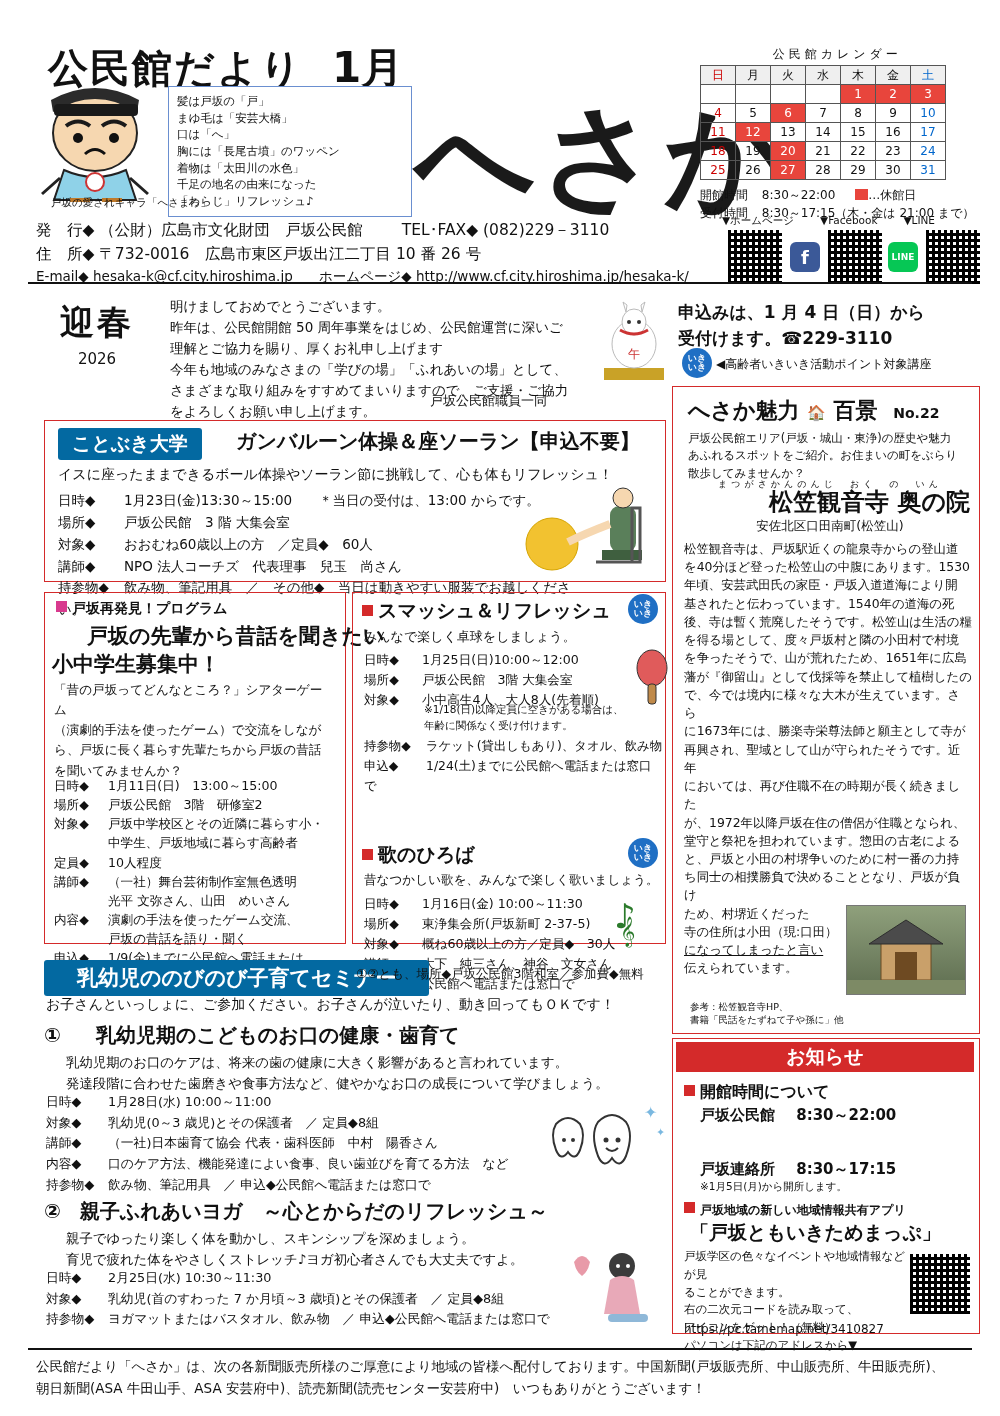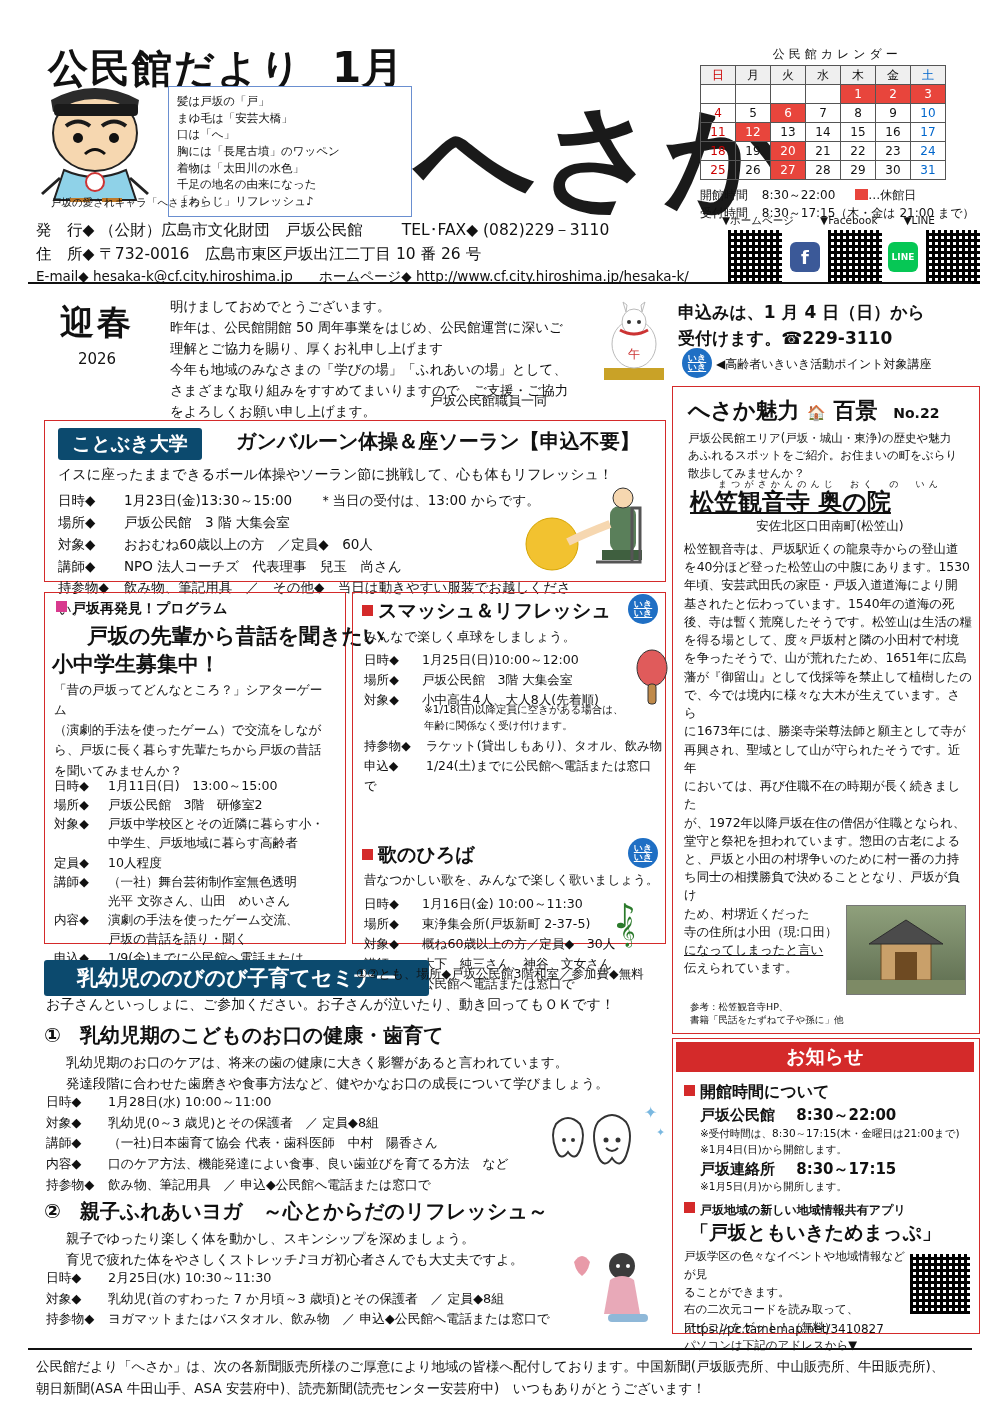--- a/index.html
+++ b/index.html
@@ -25,25 +25,25 @@
   
   .contact{font-size:15.5px;line-height:1.55;}
   .qrbox{width:54px;height:54px;background:
      repeating-linear-gradient(90deg,#000 0 3px,#fff 3px 6px),
      repeating-linear-gradient(0deg,#000 0 3px,transparent 3px 6px);
      background-blend-mode:multiply;border:2px solid #fff;}
   .sns-ico{width:30px;height:30px;border-radius:6px;color:#fff;font-size:18px;font-weight:bold;display:flex;align-items:center;justify-content:center;}
   
   .redline{border:1px solid #d42a2a;}
   .redfill{background:#d42a2a;color:#fff;}
-  .sec-title-red{display:inline-block;background:#0c4a6e;color:#fff;font-size:19px;font-weight:bold;padding:3px 14px;border-radius:3px;}
+  .sec-title-red{display:inline-block;background:#0369a1;color:#fff;font-size:19px;font-weight:bold;padding:3px 14px;border-radius:3px;}
   .sq{display:inline-block;width:11px;height:11px;background:#d42a2a;vertical-align:1px;margin-right:5px;}
   .sqp{display:inline-block;width:11px;height:11px;background:#d83a8e;vertical-align:1px;margin-right:5px;}
   .row{font-size:13.5px;line-height:1.62;}
-  .badge-iki{width:30px;height:30px;border-radius:50%;background:#1f6fc4;color:#fff;font-size:9px;line-height:1.05;display:flex;align-items:center;justify-content:center;text-align:center;font-weight:bold;text-decoration:underline;}
+  .badge-iki{width:30px;height:30px;border-radius:50%;background:#1f6fc4;color:#fff;font-size:9px;line-height:1.05;display:flex;align-items:center;justify-content:center;text-align:center;font-weight:bold;}
   .footer{font-size:13.5px;line-height:1.6;}
   .temple{position:relative;overflow:hidden;}
 </style>
 </head>
 <body>
 
 <div class="page">
 
   <div class="abs" style="left:48px;top:40px;">
     <span class="title-main">公民館だより</span>
@@ -223,21 +223,21 @@
     <span style="font-size:15px;">🏠</span>
     <span>百景</span>
     <span style="font-size:14px;margin-left:8px;">No.22</span>
   </div>
   <div class="abs" style="left:688px;top:430px;width:280px;font-size:11.5px;line-height:1.5;">
     <div>戸坂公民館エリア(戸坂・城山・東浄)の歴史や魅力</div>
     <div>あふれるスポットをご紹介。お住まいの町をぶらり</div>
     <div>散歩してみませんか？</div>
   </div>
   <div class="abs" style="left:700px;top:478px;width:260px;text-align:center;font-size:9px;letter-spacing:4px;">まつがさかんのんじ　おく　の　いん</div>
-  <div class="abs" style="left:690px;top:486px;width:280px;text-align:left;font-size:24px;font-weight:bold;text-decoration:underline;">松笠観音寺 奥の院</div>
+  <div class="abs" style="left:690px;top:486px;width:280px;text-align:right;font-size:24px;font-weight:bold;">松笠観音寺 奥の院</div>
   <div class="abs" style="left:690px;top:518px;width:280px;text-align:center;font-size:12.5px;">安佐北区口田南町(松笠山)</div>
 
   <div class="abs" style="left:684px;top:540px;width:288px;font-size:12.4px;line-height:1.47;">
     <div>松笠観音寺は、戸坂駅近くの龍泉寺からの登山道</div>
     <div>を40分ほど登った松笠山の中腹にあります。1530</div>
     <div>年頃、安芸武田氏の家臣・戸坂入道道海により開</div>
     <div>基されたと伝わっています。1540年の道海の死</div>
     <div>後、寺は暫く荒廃したそうです。松笠山は生活の糧</div>
     <div>を得る場として、度々戸坂村と隣の小田村で村境</div>
     <div>を争ったそうで、山が荒れたため、1651年に広島</div>
@@ -351,21 +351,21 @@
   <div class="abs" style="left:620px;top:916px;font-size:26px;color:#2b7a2b;">𝄞</div>
 
   <div class="abs" style="left:44px;top:960px;">
     <span class="sec-title-red" style="font-size:21px;padding:4px 33px;">乳幼児ののびのび子育てセミナー</span>
   </div>
   <div class="abs" style="left:356px;top:966px;font-size:12.5px;">①②とも、場所◆戸坂公民館3階和室／参加費◆無料</div>
   <div class="abs" style="left:46px;top:996px;font-size:14px;">お子さんといっしょに、ご参加ください。お子さんが泣いたり、動き回ってもＯＫです！</div>
 
   <div class="abs" style="left:44px;top:1022px;font-size:20px;font-weight:bold;">
     <span>①</span>
-    <span style="margin-left:12px;">乳幼児期のこどものお口の健康・歯育て</span>
+    <span style="margin-left:28px;">乳幼児期のこどものお口の健康・歯育て</span>
   </div>
   <div class="abs" style="left:66px;top:1052px;width:600px;font-size:13.4px;line-height:1.6;">
     <div>乳幼児期のお口のケアは、将来の歯の健康に大きく影響があると言われています。</div>
     <div>発達段階に合わせた歯磨きや食事方法など、健やかなお口の成長について学びましょう。</div>
   </div>
   <div class="abs" style="left:46px;top:1092px;width:620px;font-size:12.8px;line-height:1.62;">
     <div><span style="display:inline-block;width:62px;">日時◆</span><span>1月28日(水) 10:00～11:00</span></div>
     <div><span style="display:inline-block;width:62px;">対象◆</span><span>乳幼児(0～3 歳児)とその保護者　／ 定員◆8組</span></div>
     <div><span style="display:inline-block;width:62px;">講師◆</span><span>（一社)日本歯育て協会 代表・歯科医師　中村　陽香さん</span></div>
     <div><span style="display:inline-block;width:62px;">内容◆</span><span>口のケア方法、機能発達によい食事、良い歯並びを育てる方法　など</span></div>
@@ -406,24 +406,20 @@
     <rect x="48" y="74" width="40" height="8" rx="4" fill="#8fb8d8"></rect>
   </svg>
 
   <div class="abs redline" style="left:672px;top:1038px;width:306px;height:294px;"></div>
   <div class="abs redfill" style="left:676px;top:1042px;width:298px;height:30px;display:flex;align-items:center;justify-content:center;font-size:19px;font-weight:bold;">お知らせ</div>
   <div class="abs" style="left:684px;top:1082px;font-size:16px;font-weight:bold;"><span class="sq"></span><span>開館時間について</span></div>
   <div class="abs" style="left:700px;top:1106px;font-size:15px;font-weight:bold;">
     <span>戸坂公民館</span>
     <span style="margin-left:16px;">8:30～22:00</span>
   </div>
-  <div class="abs" style="left:700px;top:1126px;font-size:10.5px;line-height:1.5;">
-    <div>※受付時間は、8:30～17:15(木・金曜日は21:00まで)</div>
-    <div>※1月4日(日)から開館します。</div>
-  </div>
   <div class="abs" style="left:700px;top:1160px;font-size:15px;font-weight:bold;">
     <span>戸坂連絡所</span>
     <span style="margin-left:16px;">8:30～17:15</span>
   </div>
   <div class="abs" style="left:700px;top:1180px;font-size:10.5px;">
     <div>※1月5日(月)から開所します。</div>
   </div>
 
   <div class="abs" style="left:684px;top:1202px;font-size:12px;font-weight:bold;"><span class="sq"></span><span>戸坂地域の新しい地域情報共有アプリ</span></div>
   <div class="abs" style="left:690px;top:1220px;font-size:19px;font-weight:bold;">「戸坂ともいきためまっぷ」</div>

